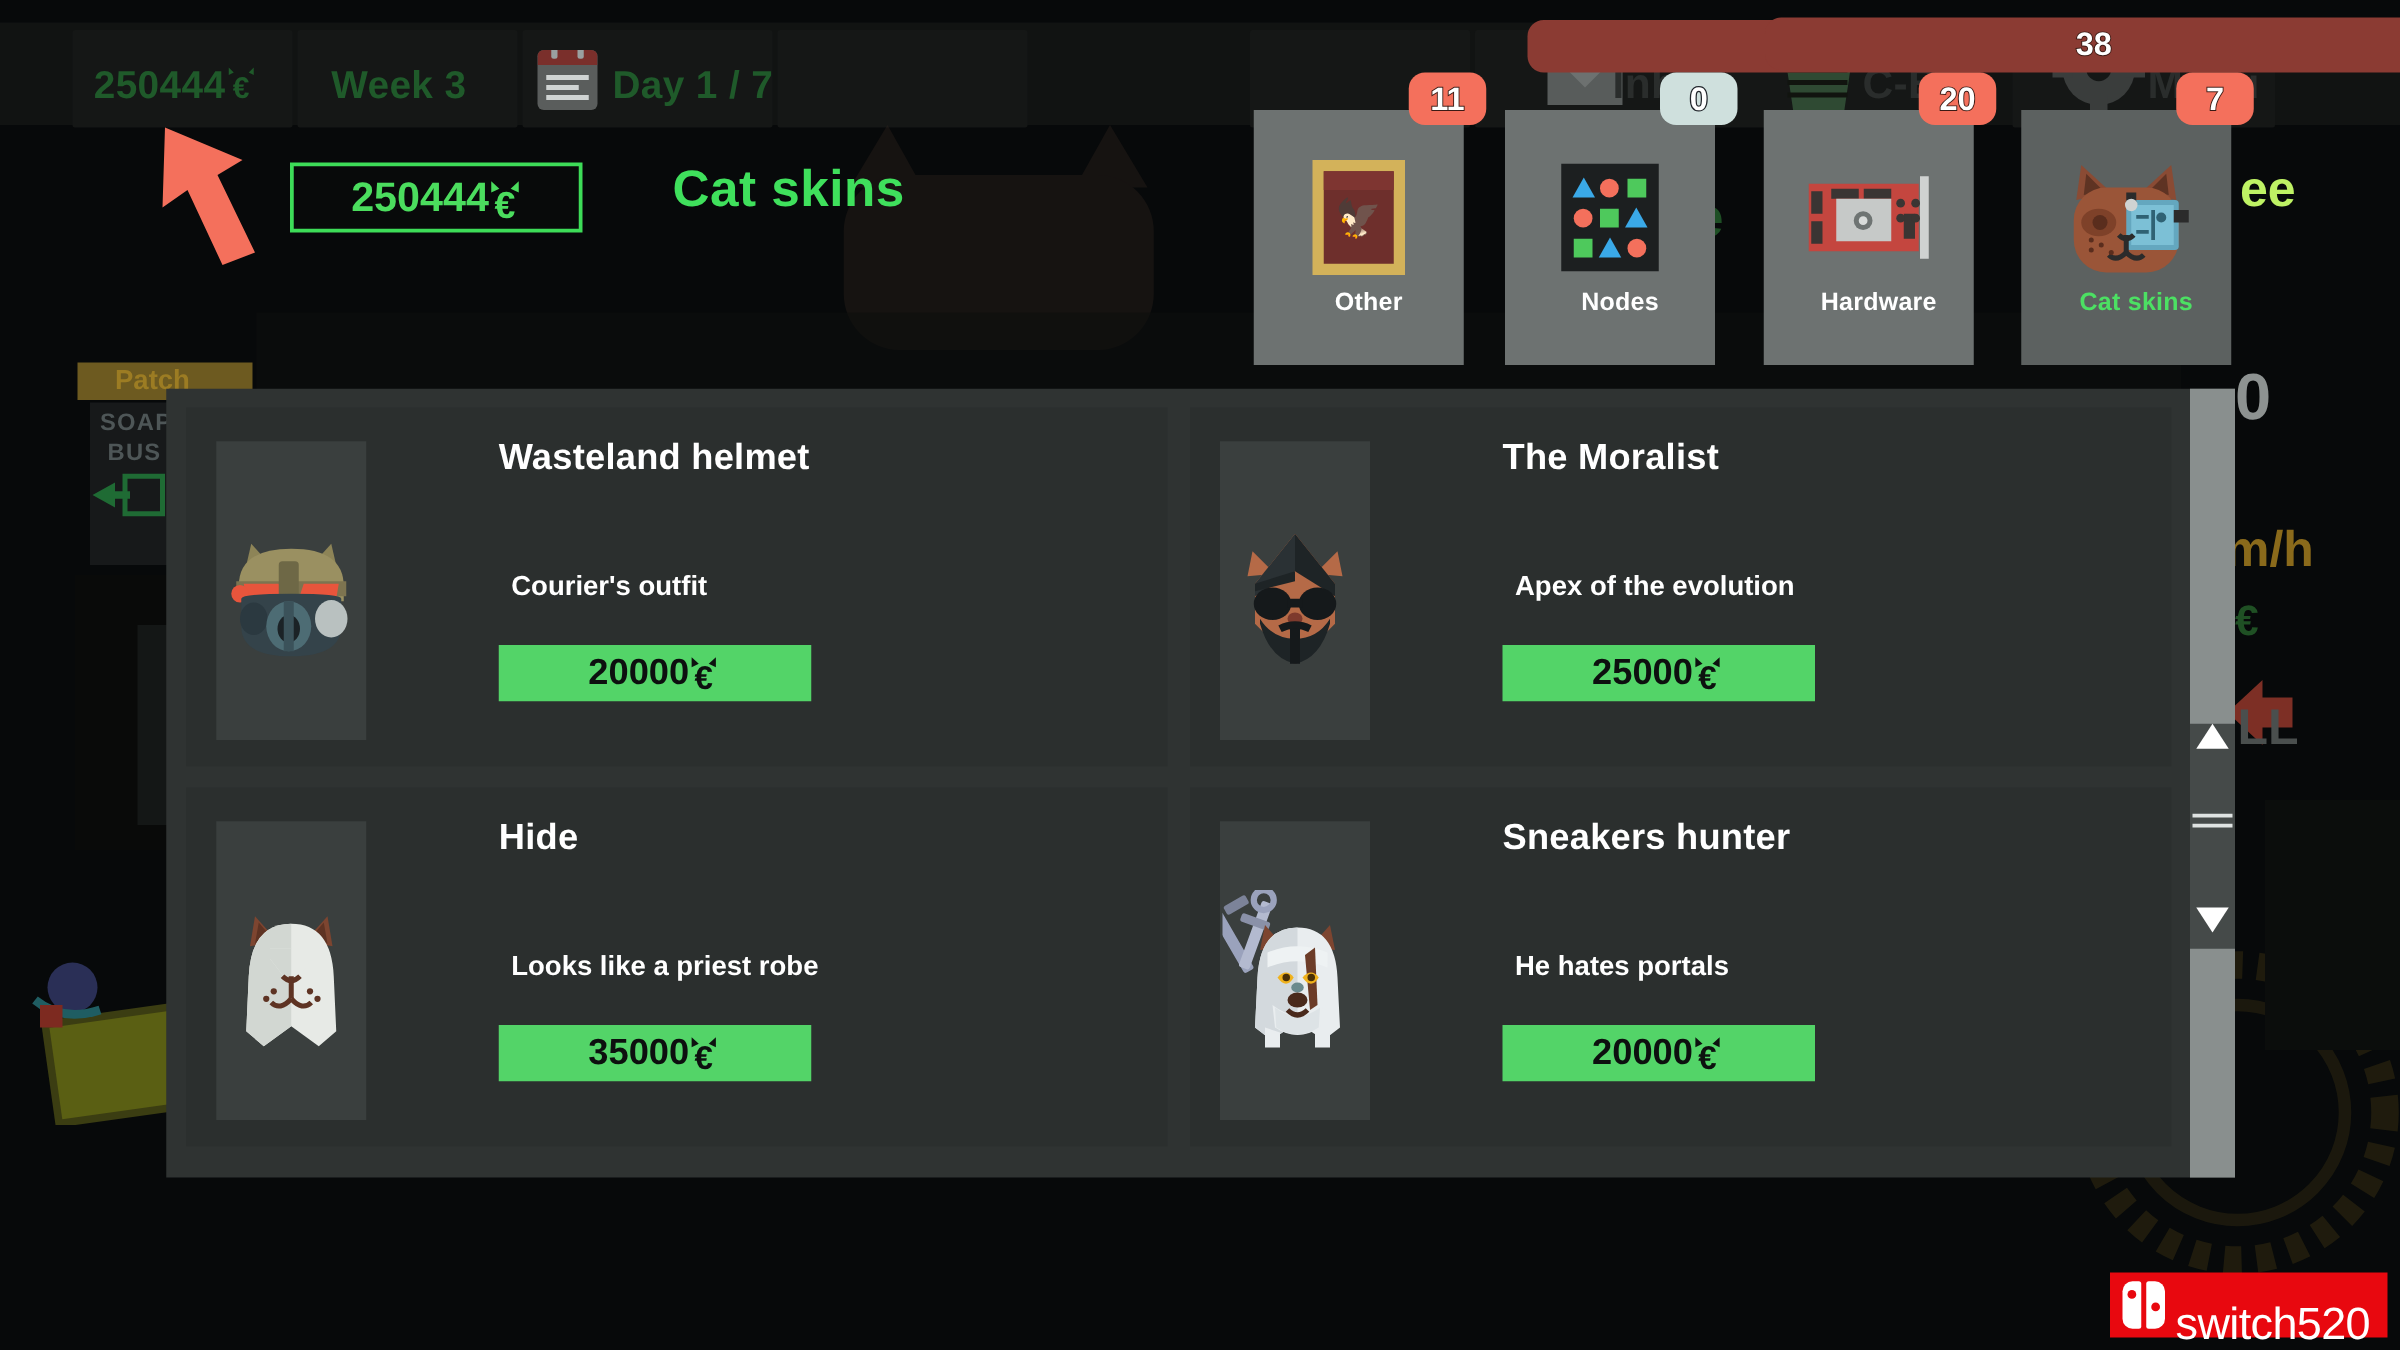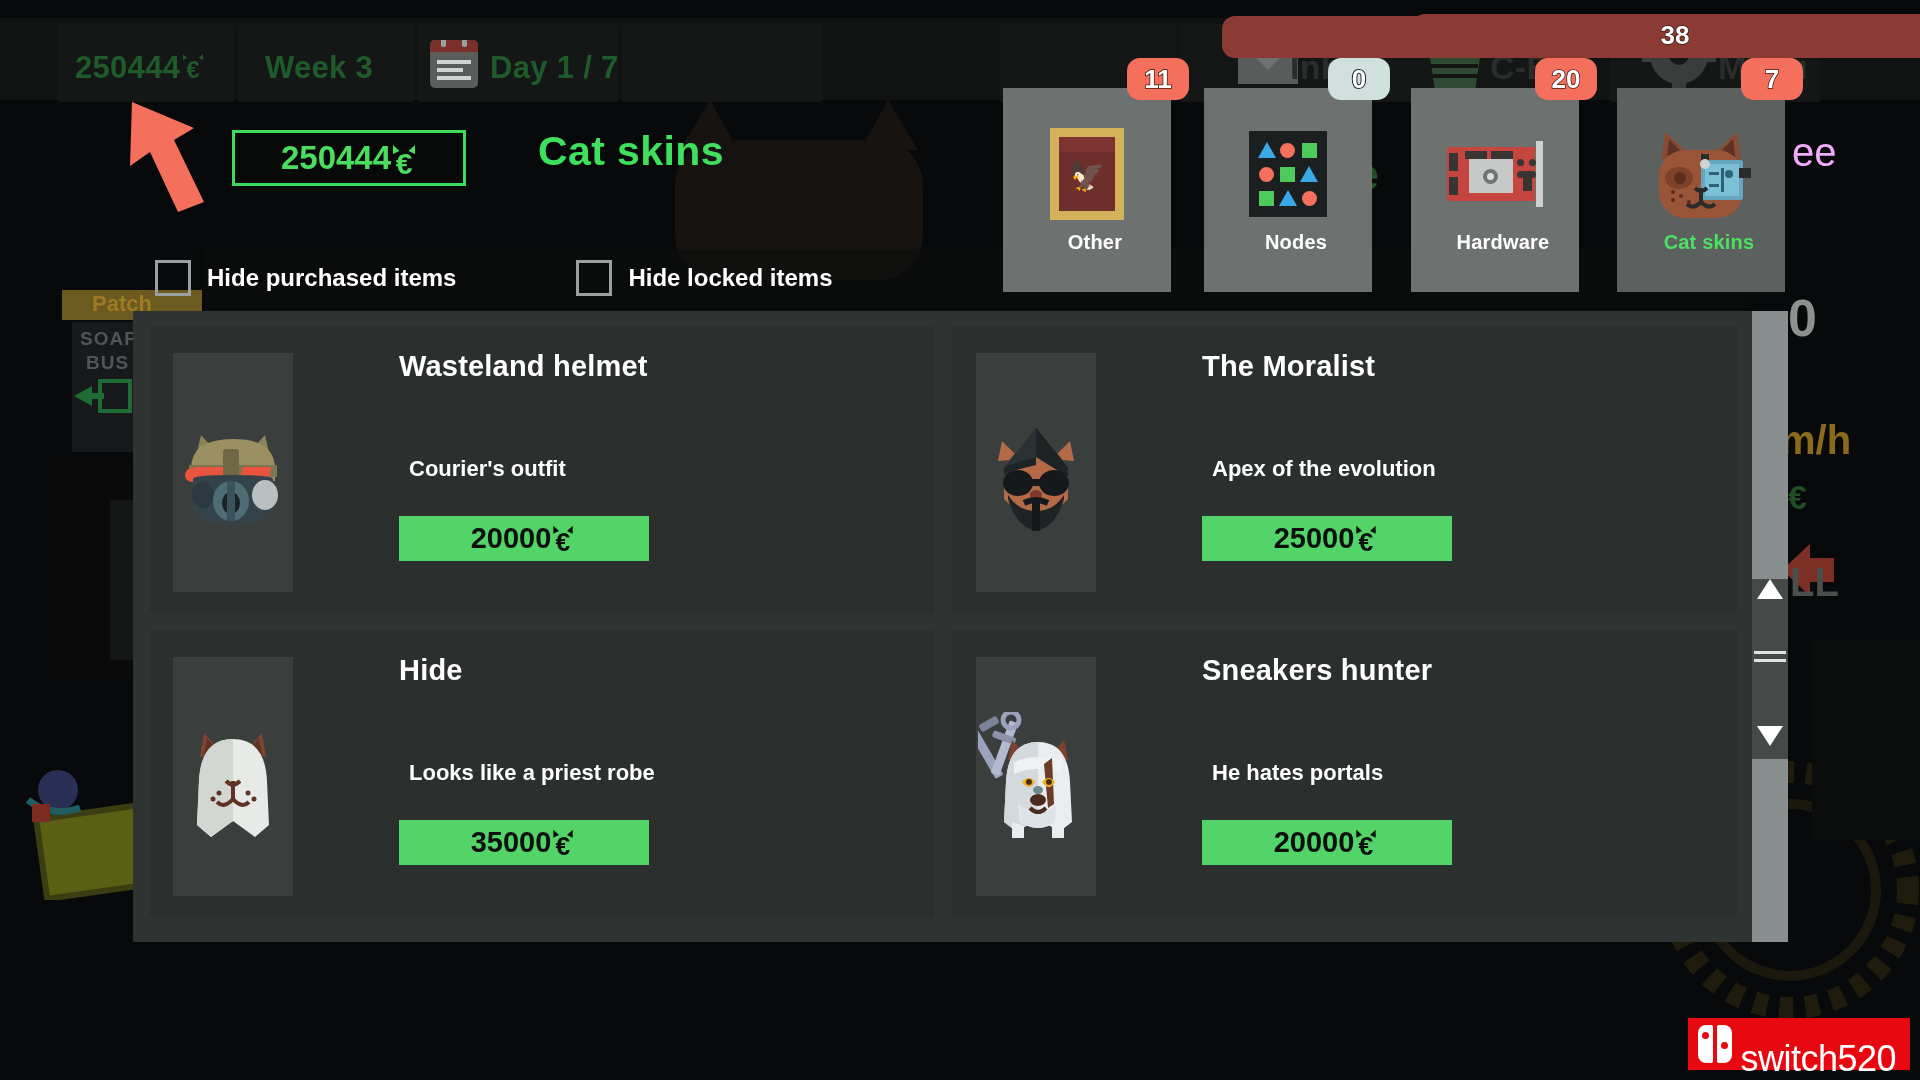--- a/index.html
+++ b/index.html
@@ -327,21 +327,21 @@
       <rect x="150" y="112" width="26" height="26" fill="#6d2018"></rect>
     </svg>
 
     <div class="bg-big-text" style="left:1788px;top:288px;font-size:52px;color:#8d9291;font-weight:bold;">0</div>
     <div class="bg-big-text" style="left:1780px;top:418px;font-size:40px;color:#8a6a1b;font-weight:bold;">m/h</div>
     <div class="bg-big-text" style="left:1788px;top:478px;font-size:34px;color:#1f5024;font-weight:bold;">€</div>
     <svg style="position:absolute;left:1778px;top:540px;" width="60" height="60">
       <path d="M4 30 L32 4 L32 18 L56 18 L56 42 L32 42 L32 56 Z" fill="#7d2f25"></path>
     </svg>
     <div class="bg-big-text" style="left:1790px;top:560px;font-size:40px;color:#4a4f4e;font-weight:bold;">LL</div>
-    <div class="bg-big-text" style="left:1792px;top:130px;font-size:40px;color:#f0abfc;font-weight:normal;">ee</div>
+    <div class="bg-big-text" style="left:1792px;top:130px;font-size:40px;color:#bef264;font-weight:bold;">ee</div>
     <div class="bg-big-text" style="left:1330px;top:150px;font-size:44px;color:#1e4f25;font-weight:bold;">ve</div>
 
     <svg style="position:absolute;left:1660px;top:760px;opacity:.55;" width="260" height="260">
       <circle cx="130" cy="130" r="118" fill="none" stroke="#332b10" stroke-width="22" stroke-dasharray="14 12"></circle>
       <circle cx="130" cy="130" r="86" fill="none" stroke="#2c2610" stroke-width="10"></circle>
     </svg>
     <div class="bg-dark" style="left:1812px;top:640px;width:108px;height:200px;background:#0b0d0c;"></div>
 
     <div class="bg-dark" style="left:205px;top:250px;width:1540px;height:560px;background:#0d0f0e;opacity:.6;"></div>
   </div>
@@ -358,30 +358,20 @@
       </span>
     </div>
   </div>
 
   <div class="shop-title">Cat skins</div>
 
   <svg class="arrow" viewBox="0 0 96 112">
     <path d="M4 2 L66 28 L46 40 L76 102 L50 112 L22 52 L2 66 Z" fill="#f4705c"></path>
   </svg>
 
-  <div class="filters">
-    <div class="filter">
-      <div class="checkbox"></div>
-      <span>Hide purchased items</span>
-    </div>
-    <div class="filter">
-      <div class="checkbox"></div>
-      <span>Hide locked items</span>
-    </div>
-  </div>
 
   <div class="tabs">
 
     <div class="tab" style="left:0px;">
       <div class="badge">11</div>
       <div class="icon-wrap">
         <div class="icon-book">
           <div class="inner"></div>
             <div class="strip"></div>
           <div class="bird">🦅</div>

